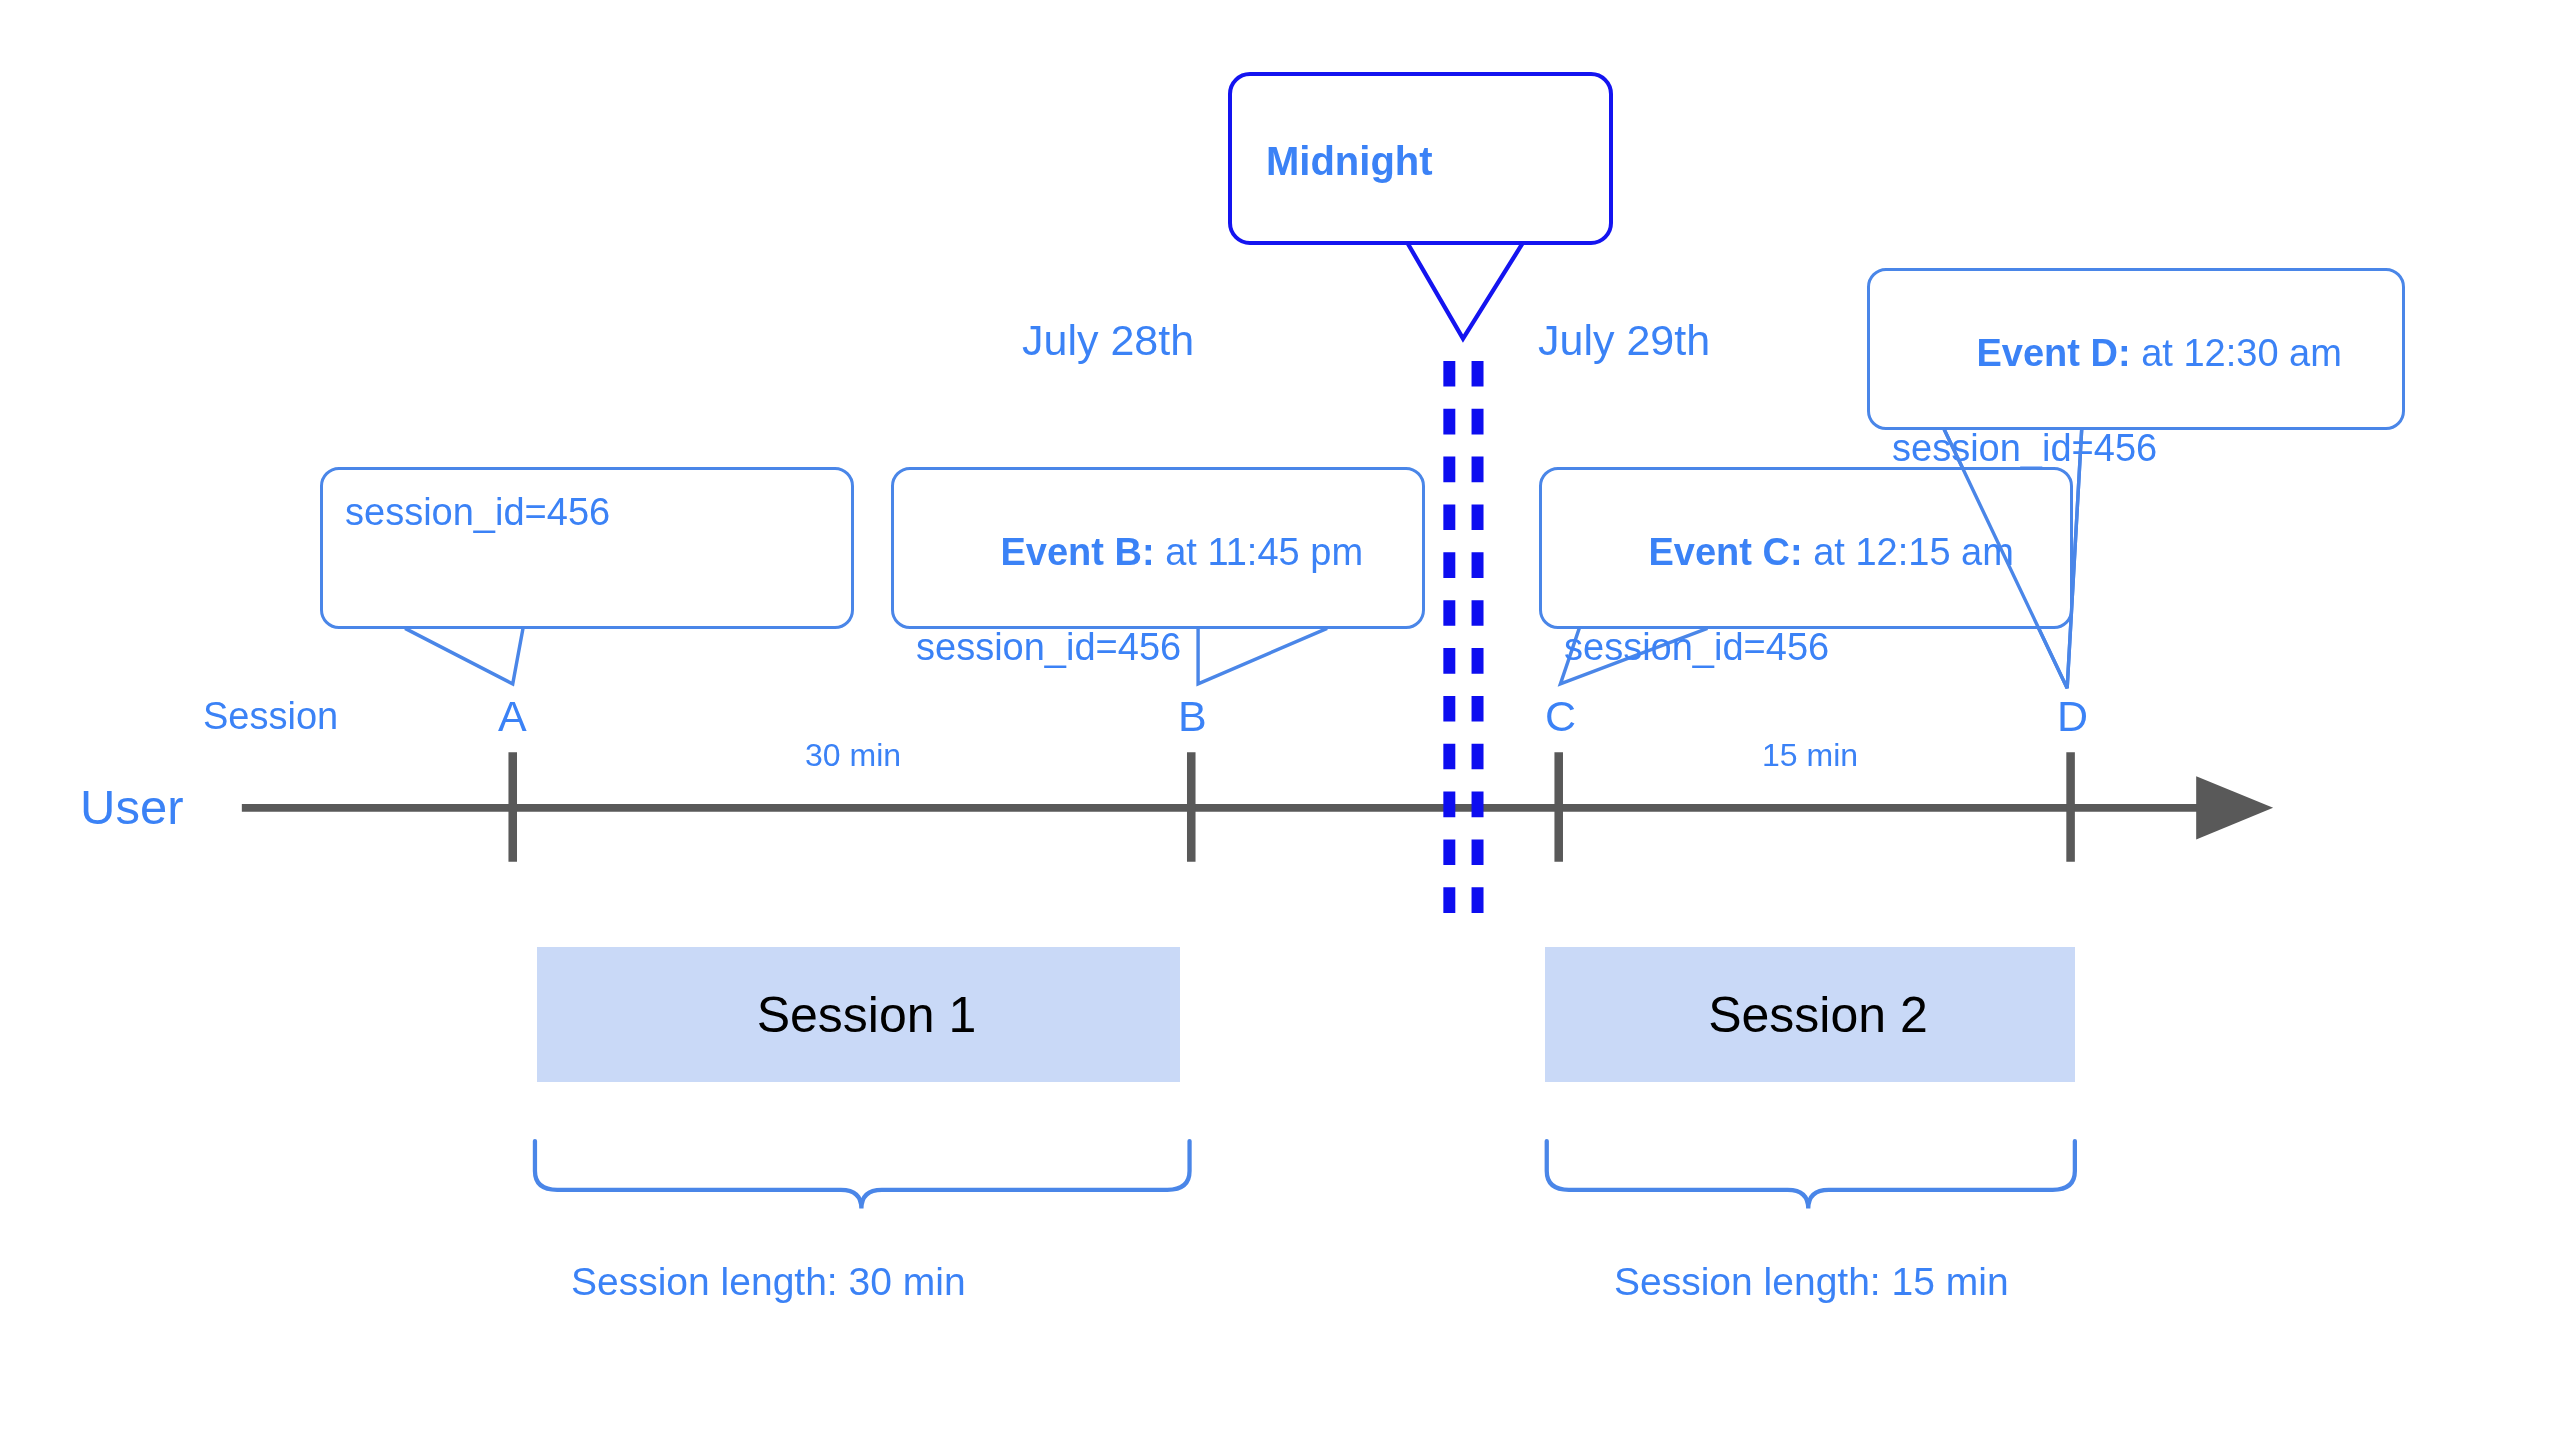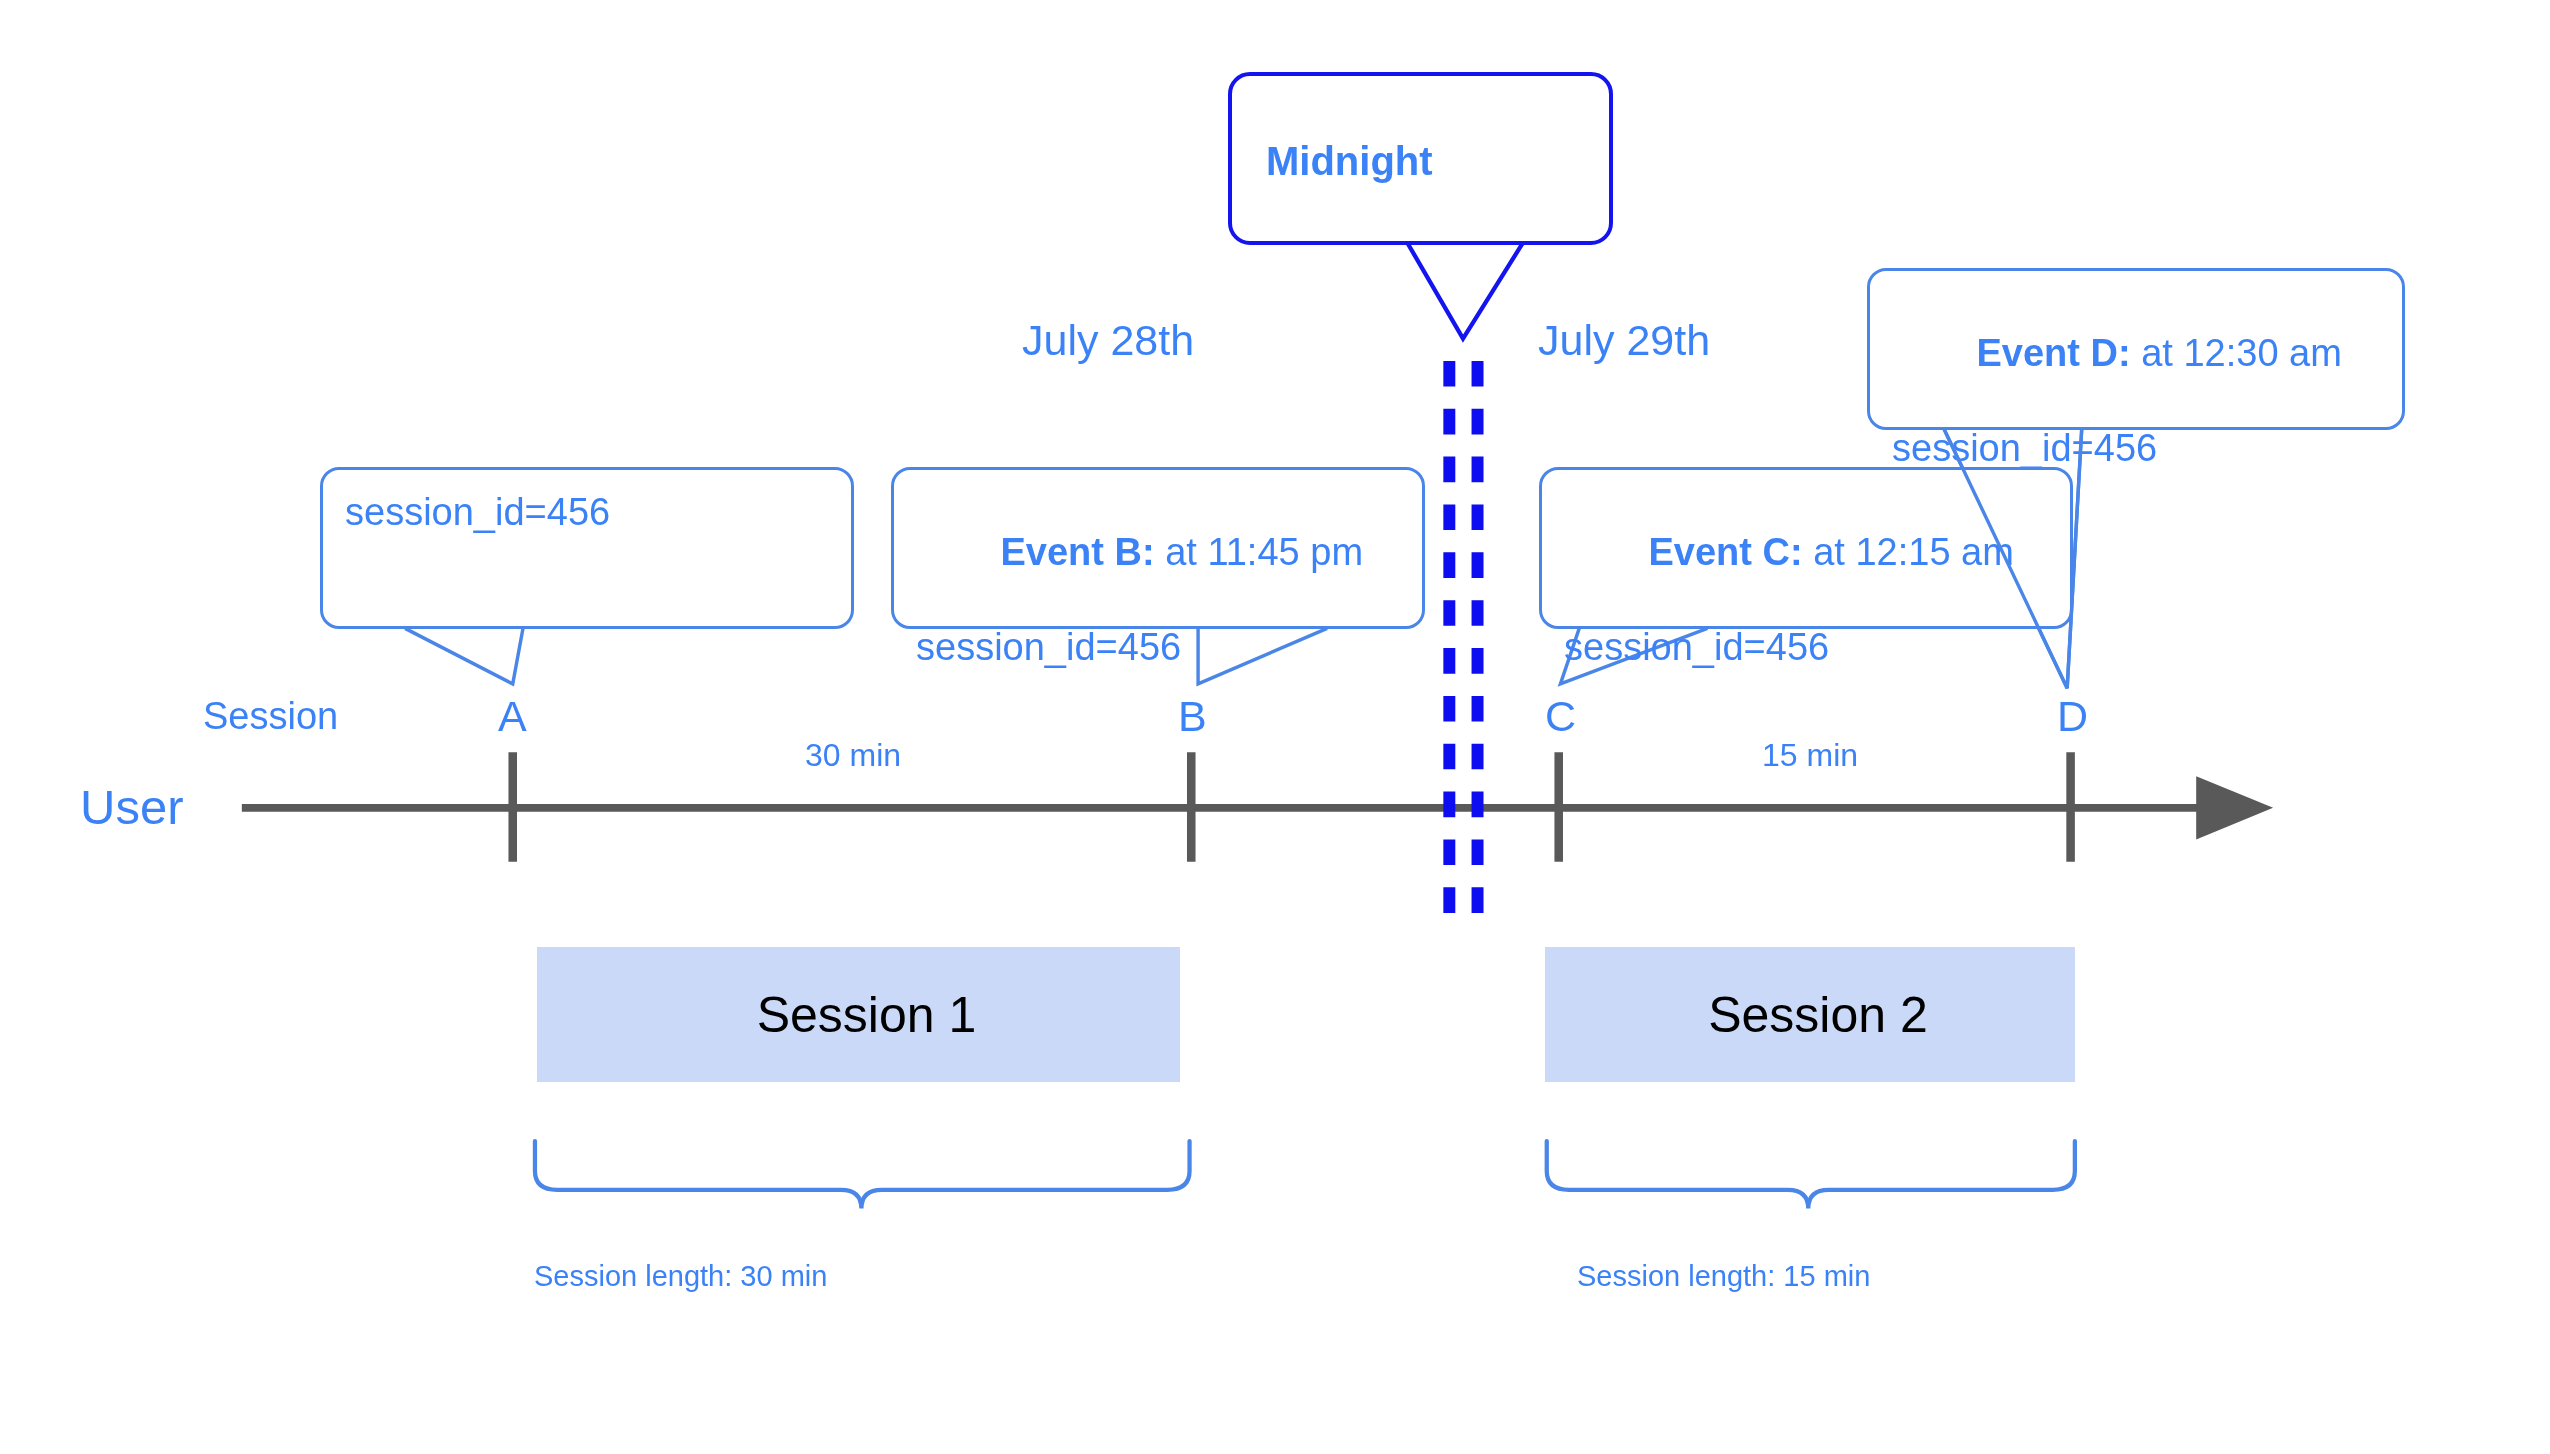--- a/index.html
+++ b/index.html
@@ -42,21 +42,22 @@
     font-size: 43px;
   }
   .duration-label {
     font-size: 32px;
   }
   .session-label {
     font-size: 50px;
     margin-left: 16px;
   }
   .session-length-label {
-    font-size: 29px;
+    font-size: 39px;
+    margin-left: 37px;
   }
   .midnight-label {
     font-size: 40px;
     font-weight: bold;
   }
   .callout-text {
     font-size: 38px;
   }
   .callout-text b {
     font-weight: bold;

